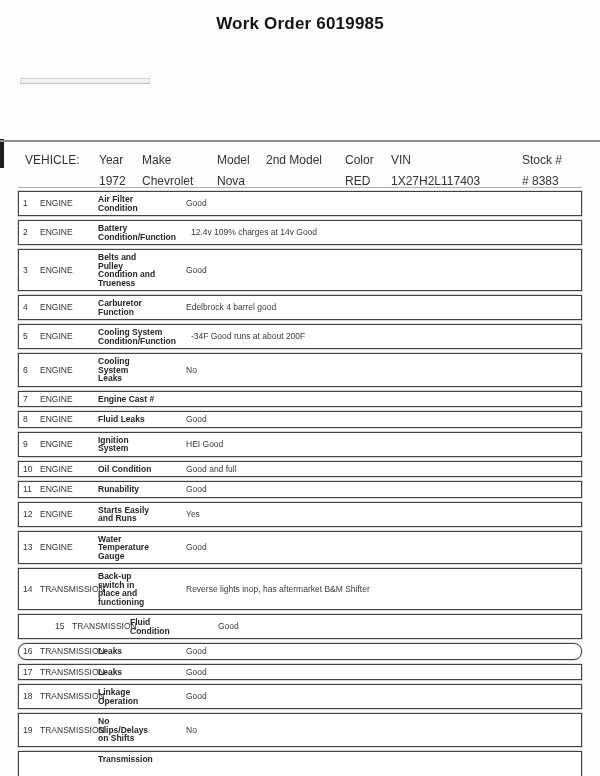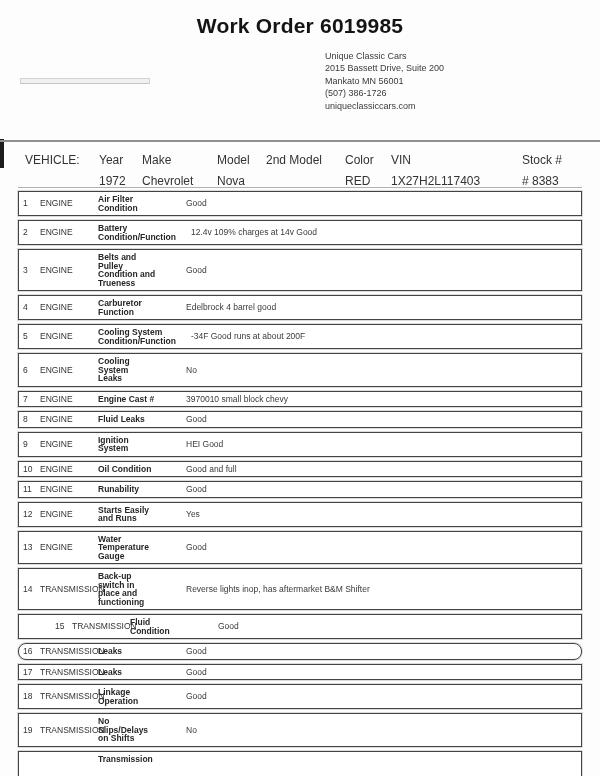--- a/index.html
+++ b/index.html
@@ -1,21 +1,21 @@
 <!DOCTYPE html>
 <html><head>
 <meta charset="utf-8">
 <style>
   * { margin:0; padding:0; box-sizing:border-box; }
   html,body { width:600px; height:776px; }
   body { font-family:"Liberation Sans","DejaVu Sans",sans-serif; background:#ffffff; overflow:hidden; }
   .page { position:relative; width:600px; height:776px; background:#fdfdfd; overflow:hidden; }
 
   .title { position:absolute; top:14px; left:0; width:600px; text-align:center;
-           font-size:21px; font-weight:bold; color:#141414; letter-spacing:0.2px; }
+           font-size:17px; font-weight:bold; color:#141414; letter-spacing:0.2px; }
 
   .company { position:absolute; left:325px; top:50px; font-size:9px; line-height:12.4px; color:#3a3a3a; }
 
   .redaction-bar { position:absolute; left:20px; top:78px; width:130px; height:6px;
                    background:#f1f1f1; border:1px solid #d2d2d2; border-bottom-color:#c4c4c4; }
 
   .scan-artifact { position:absolute; left:0; top:139px; width:4px; height:29px; background:#1c1c1c; }
 
   .rule-top { position:absolute; left:0; top:140px; width:600px; height:2px; background:#8f8f8f; }
   .rule-bottom { position:absolute; left:18px; top:187px; width:564px; height:1px; background:#b2b2b2; }
@@ -38,27 +38,20 @@
   .cell-val { flex:1 1 auto; color:#3a3a3a; }
   .wo-row.partial { align-items:flex-start; min-height:40px; margin-bottom:0; }
 </style>
 </head>
 <body>
 
 <div class="page">
 
   <div class="title" style="color: rgb(20, 20, 20);">Work Order 6019985</div>
 
-  <div class="company">
-    <div>Unique Classic Cars</div>
-    <div>2015 Bassett Drive, Suite 200</div>
-    <div>Mankato MN 56001</div>
-    <div>(507) 386-1726</div>
-    <div>uniqueclassiccars.com</div>
-  </div>
 
   <div class="redaction-bar"></div>
   <div class="scan-artifact"></div>
   <div class="rule-top"></div>
 
   <div class="vehicle">
     <span class="vehicle-label">VEHICLE:</span>
 
   <div class="vfield" style="left: 99px;">
     <div class="vlabel">Year</div>
@@ -136,21 +129,20 @@
     <div class="cell-cat">ENGINE</div>
     <div class="cell-item">Cooling
 System
 Leaks</div>
     <div class="cell-val">No</div>
   </div>
       <div class="wo-row" style="border-color: rgb(67, 67, 67);">
     <div class="cell-num">7</div>
     <div class="cell-cat">ENGINE</div>
     <div class="cell-item">Engine Cast #</div>
-    <div class="cell-val">3970010 small block chevy</div>
   </div>
       <div class="wo-row" style="border-color: rgb(67, 67, 67);">
     <div class="cell-num">8</div>
     <div class="cell-cat">ENGINE</div>
     <div class="cell-item">Fluid Leaks</div>
     <div class="cell-val">Good</div>
   </div>
       <div class="wo-row" style="border-color: rgb(67, 67, 67);">
     <div class="cell-num">9</div>
     <div class="cell-cat">ENGINE</div>

